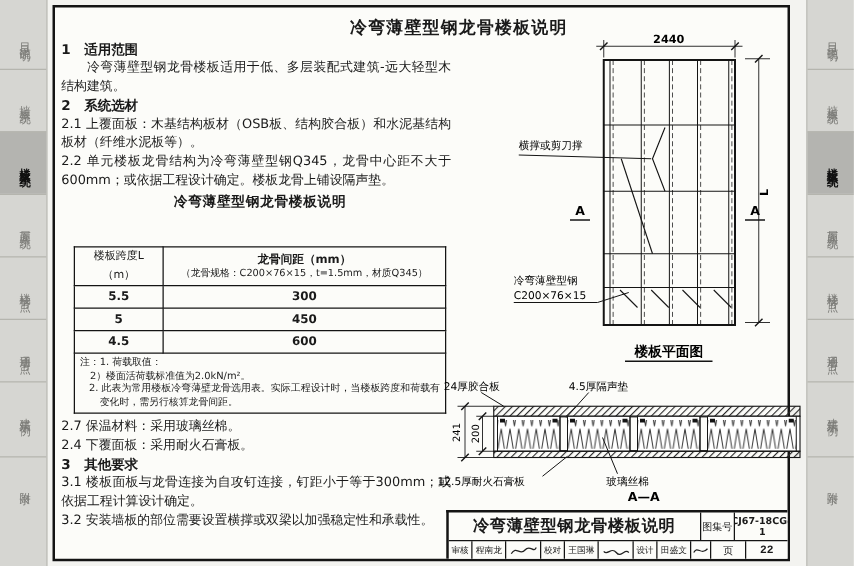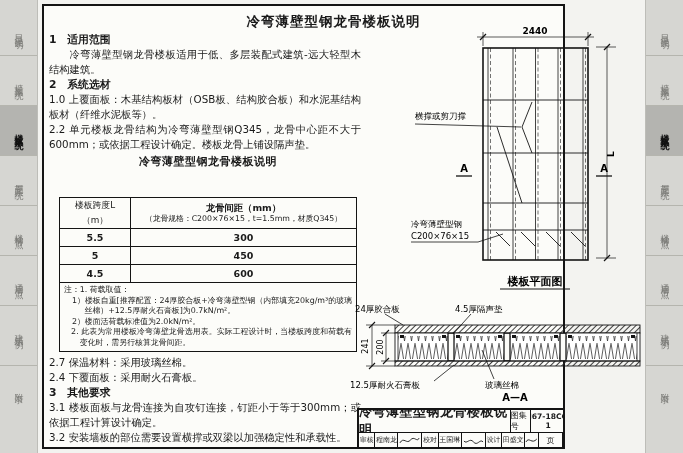--- a/index.html
+++ b/index.html
@@ -24,21 +24,21 @@
   .sb-tab + .sb-tab{border-top:1px solid #b5b5ae;}
   .sb-tab span{
     writing-mode:vertical-rl;text-orientation:upright;
     font-size:9px;letter-spacing:2px;color:#7c7c78;line-height:1;
   }
   .sb-tab.active{background:#b4b4b0;}
   .sb-tab.active span{color:#111;font-weight:bold;}
   .sb-tab.short{flex:0 0 44px;margin-top:10px;}
   
   .frame{
-    position:absolute;left:42px;top:4px;width:523px;height:445px;
+    position:absolute;left:42px;top:4px;width:590px;height:445px;
     background:#fcfcf9;border:2px solid #141414;box-sizing:border-box;
   }
   .page-title{
     position:absolute;left:60px;right:0;top:7px;text-align:center;
     font-size:13.5px;font-weight:bold;letter-spacing:1px;
   }
   
   .text-col{
     position:absolute;left:5px;top:26px;width:312px;
     font-size:10.3px;line-height:15px;text-align:justify;
@@ -146,21 +146,21 @@
 </div>
 
 <div class="frame">
 
   <div class="page-title">冷弯薄壁型钢龙骨楼板说明</div>
 
   <div class="text-col">
     <p class="h">1　适用范围</p>
     <p class="indent">冷弯薄壁型钢龙骨楼板适用于低、多层装配式建筑-远大轻型木结构建筑。</p>
     <p class="h">2　系统选材</p>
-    <p>1.0 上覆面板：木基结构板材（OSB板、结构胶合板）和水泥基结构板材（纤维水泥板等）。</p>
+    <p>2.1 上覆面板：木基结构板材（OSB板、结构胶合板）和水泥基结构板材（纤维水泥板等）。</p>
     <p>2.2 单元楼板龙骨结构为冷弯薄壁型钢Q345，龙骨中心距不大于600mm；或依据工程设计确定。楼板龙骨上铺设隔声垫。</p>
 
     <div class="spec">
       <div class="ttl">冷弯薄壁型钢龙骨楼板说明</div>
       <table class="grid">
         <tbody>
             <tr>
           <td class="c1">楼板跨度L（m）</td>
           <td>
             <div class="hdr-l1">龙骨间距（mm）</div>
@@ -176,21 +176,20 @@
           <td class="val">450</td>
         </tr>
         <tr>
           <td class="val">4.5</td>
           <td class="val">600</td>
         </tr>
       </tbody>
         </table>
       <div class="notes">
         <p>注：1. 荷载取值：</p>
-        <p class="hang1">1）楼板自重[推荐配置：24厚胶合板+冷弯薄壁型钢（内部填充20kg/m³的玻璃丝棉）+12.5厚耐火石膏板]为0.7kN/m²。</p>
         <p class="hang1">2）楼面活荷载标准值为2.0kN/m²。</p>
         <p class="hang2">2. 此表为常用楼板冷弯薄壁龙骨选用表。实际工程设计时，当楼板跨度和荷载有变化时，需另行核算龙骨间距。</p>
       </div>
     </div>
 
     <p style="margin-top:3px">2.7 保温材料：采用玻璃丝棉。</p>
     <p>2.4 下覆面板：采用耐火石膏板。</p>
     <p class="h">3　其他要求</p>
     <p>3.1 楼板面板与龙骨连接为自攻钉连接，钉距小于等于300mm；或依据工程计算设计确定。</p>
     <p>3.2 安装墙板的部位需要设置横撑或双梁以加强稳定性和承载性。</p>

